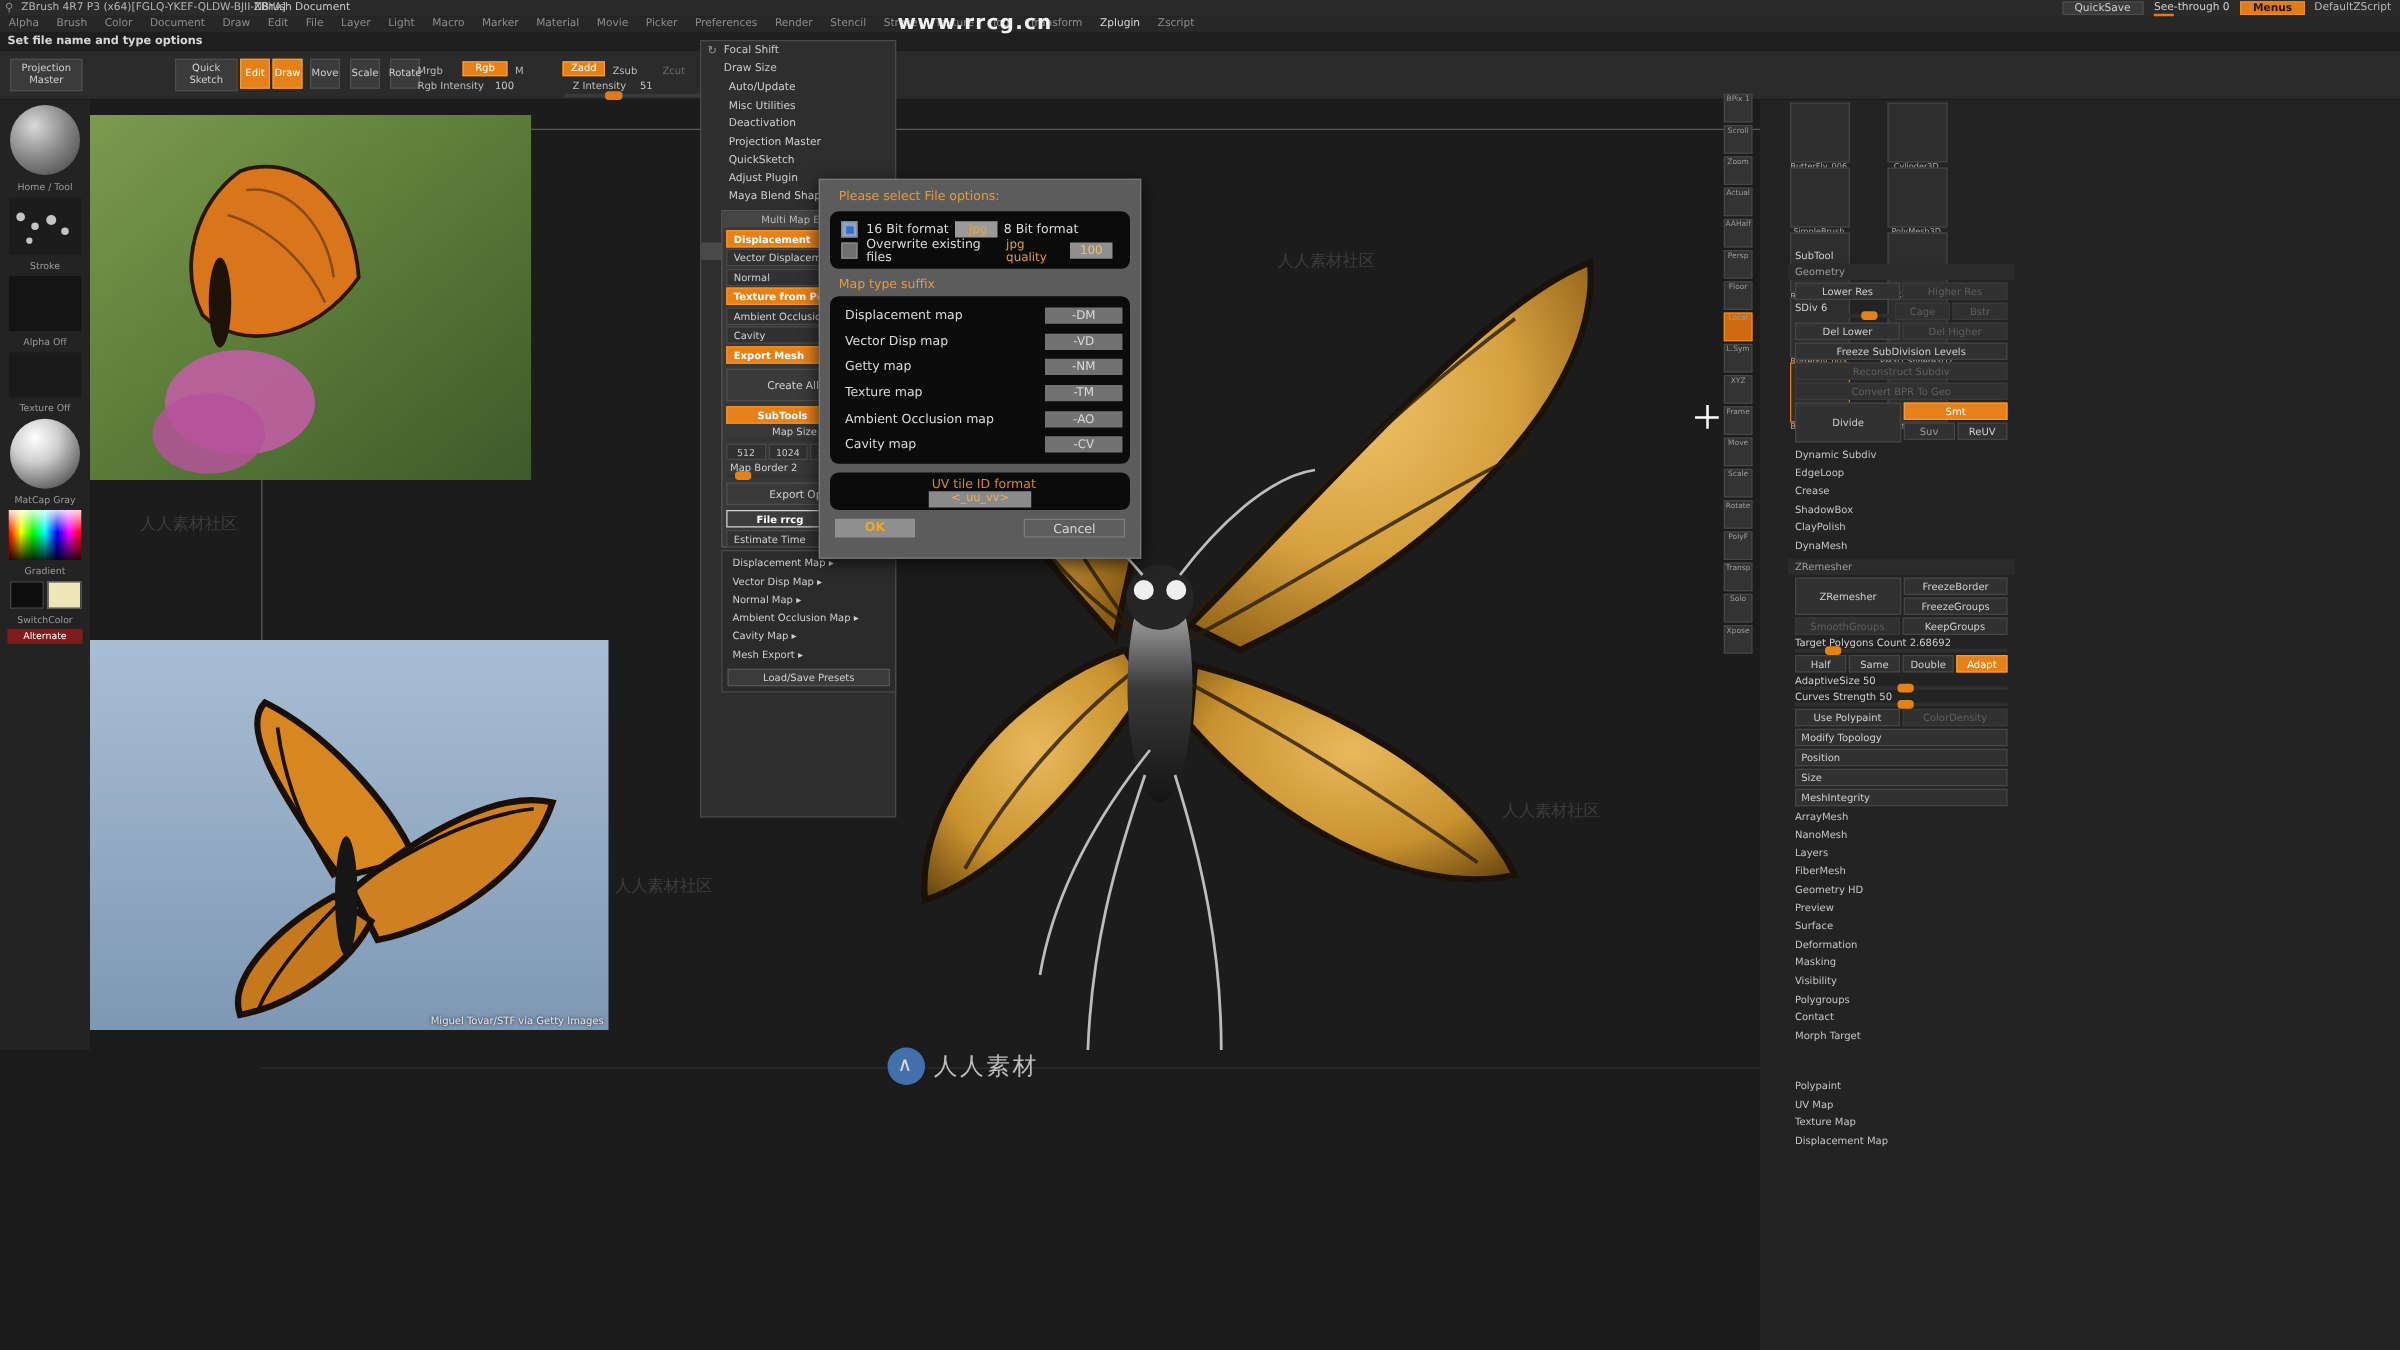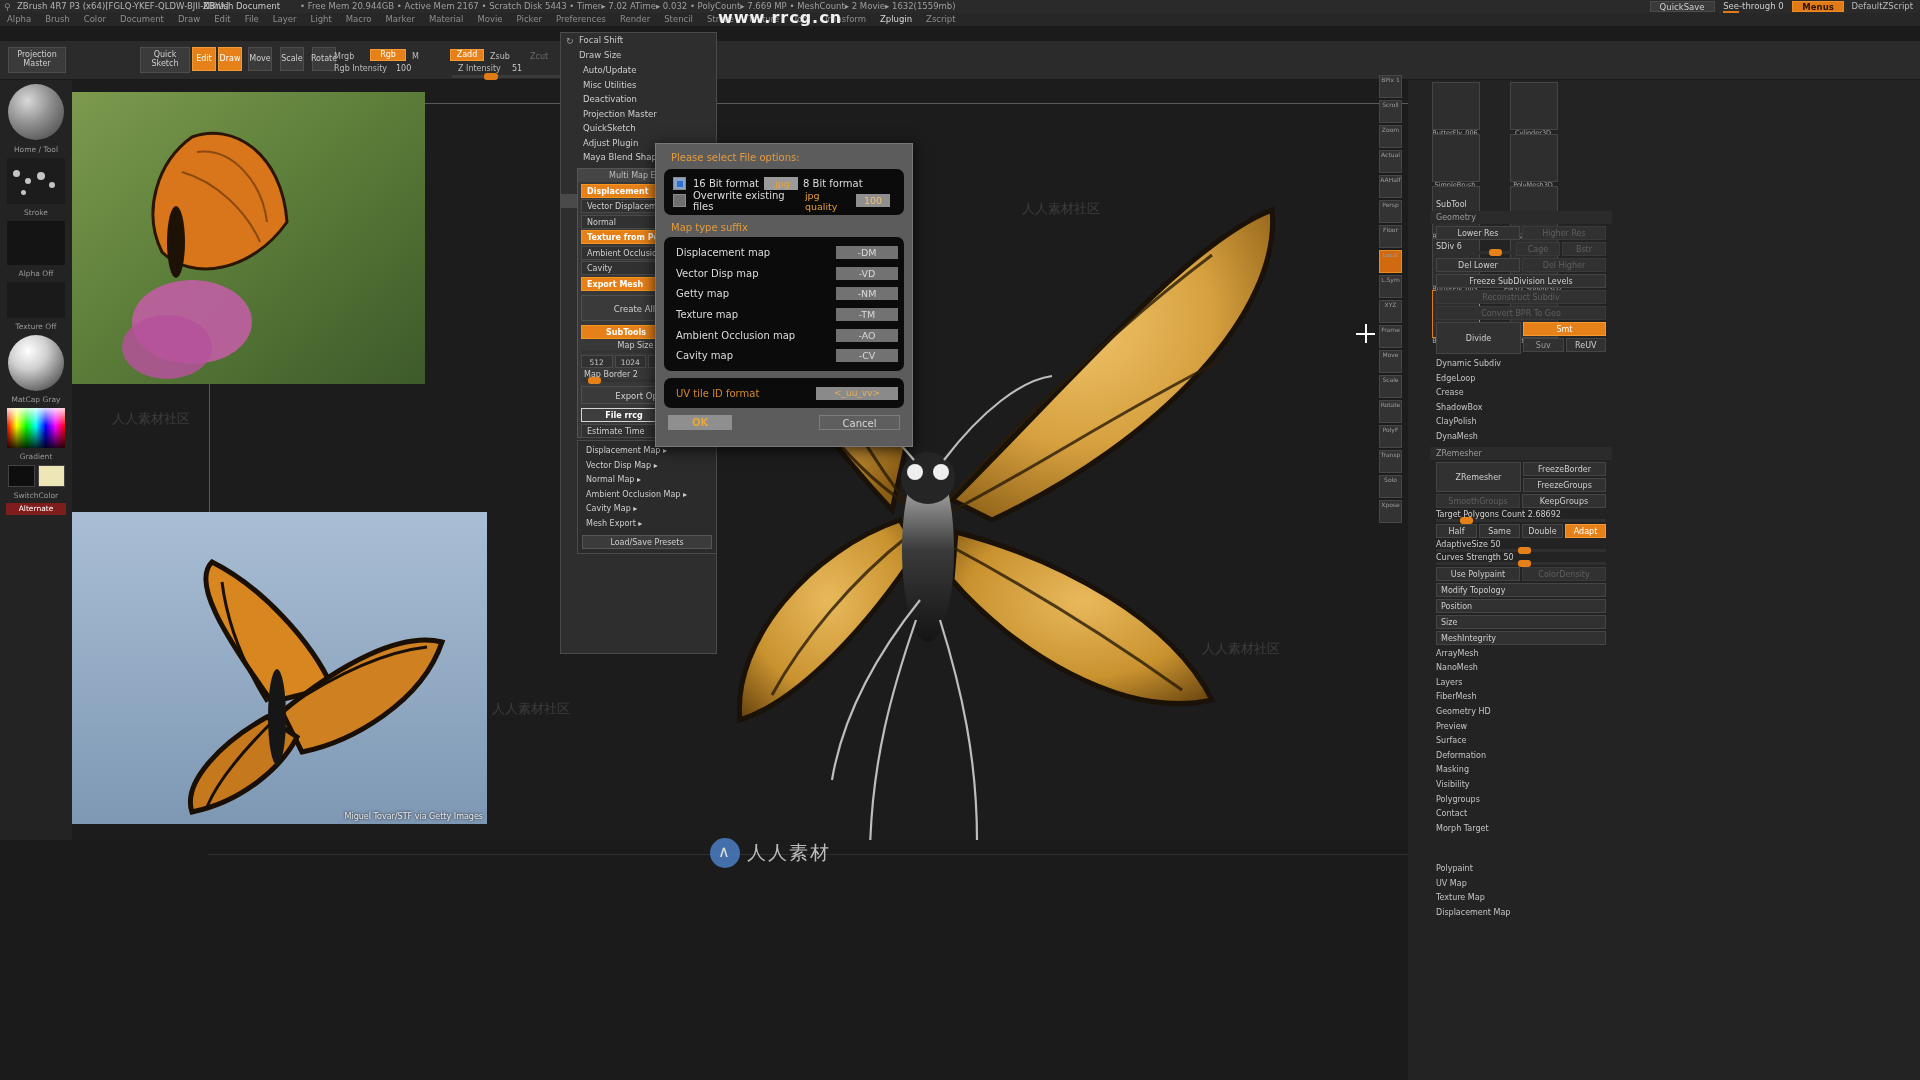--- a/index.html
+++ b/index.html
@@ -162,21 +162,21 @@
   }
   .tag.val{background:#8f8f8f;color:#f0c070;}
   .orange-t{color:#e39b3d;}
   .sec-title{font-size:10px;color:#e39b3d;padding:7px 0 4px 7px;}
   .srow{display:flex;align-items:center;height:20.7px;}
   .srow .lab{font-size:10px;color:#dcdcdc;flex:1;padding-left:6px;}
   .sufbtn{
     width:62px;height:13px;line-height:13px;background:#727272;color:#d9d9d9;
     font-size:9.5px;text-align:center;
   }
-  .uvrow{display:flex;align-items:center;height:22px;}
+  .uvrow{display:flex;align-items:center;height:22px;flex-direction:column;}
   .uvrow .lab{font-size:10px;color:#d28a2e;flex:1;padding-left:6px;}
   .uvbtn{width:82px;height:13px;line-height:13px;background:#8a8a8a;color:#e6b15c;font-size:9px;text-align:center;}
   .mfoot{display:flex;justify-content:space-between;margin-top:7px;padding:0 4px;}
   .okbtn{width:64px;height:15px;line-height:15px;background:#8f8f8f;color:#e7a933;font-size:10px;font-weight:bold;text-align:center;}
   .cancelbtn{width:81px;height:15px;line-height:15px;background:#5e5e5e;border:1px solid #7c7c7c;color:#d8d8d8;font-size:10px;text-align:center;}
   .cursor-cross{position:absolute;left:700px;top:180px;width:19px;height:19px;}
   .cursor-cross:before,.cursor-cross:after{content:"";position:absolute;background:#fff;}
   .cursor-cross:before{left:9px;top:0;width:1.5px;height:19px;}
   .cursor-cross:after{top:9px;left:0;height:1.5px;width:19px;}
 
@@ -226,35 +226,35 @@
 </style>
 </head>
 <body>
 
 <div id="app">
 
   <div class="titlebar">
     <span class="tb-logo">⚲</span>
     <span class="tb-app">ZBrush 4R7 P3 (x64)[FGLQ-YKEF-QLDW-BJII-NBYA]</span>
     <span class="tb-doc">ZBrush Document</span>
-    <span class="tb-stats">• Free Mem 20.944GB • Active Mem 2167 • Scratch Disk 5443 •  Timer▸ 7.02  ATime▸ 0.032 • PolyCount▸ 7.669 MP  • MeshCount▸ 2   Movie▸ 1632(1559mb)</span>
     <span class="tb-right">
       <span class="tb-btn">QuickSave</span>
       <span class="tb-seethrough">
         <span>See-through</span>
         <span>0</span>
         <i class="strip"></i>
       </span>
       <span class="tb-btn hot">Menus</span>
       <span class="tb-plain">DefaultZScript</span>
     </span>
   </div>
 
   <div class="menubar" id="menubar"><span class="mi">Alpha</span><span class="mi">Brush</span><span class="mi">Color</span><span class="mi">Document</span><span class="mi">Draw</span><span class="mi">Edit</span><span class="mi">File</span><span class="mi">Layer</span><span class="mi">Light</span><span class="mi">Macro</span><span class="mi">Marker</span><span class="mi">Material</span><span class="mi">Movie</span><span class="mi">Picker</span><span class="mi">Preferences</span><span class="mi">Render</span><span class="mi">Stencil</span><span class="mi">Stroke</span><span class="mi">Texture</span><span class="mi">Tool</span><span class="mi">Transform</span><span class="mi act">Zplugin</span><span class="mi">Zscript</span></div>
 
+  <div class="promptbar">Set file name and type options</div>
 
   <div class="topshelf">
     <div class="shelf-btn" style="left:8px;top:6px;width:58px;height:26px;white-space:pre-line;">Projection
 Master</div>
     <div class="shelf-lbl" style="left:70px;top:48px;">LightBox</div>
     <div class="shelf-btn" style="left:140px;top:6px;width:50px;height:26px;white-space:pre-line;">Quick
 Sketch</div>
     <div class="shelf-btn orange" style="left:192px;top:6px;width:24px;height:24px;">Edit</div>
     <div class="shelf-btn orange" style="left:218px;top:6px;width:24px;height:24px;">Draw</div>
     <div class="shelf-btn" style="left:248px;top:6px;width:24px;height:24px;">Move</div>

